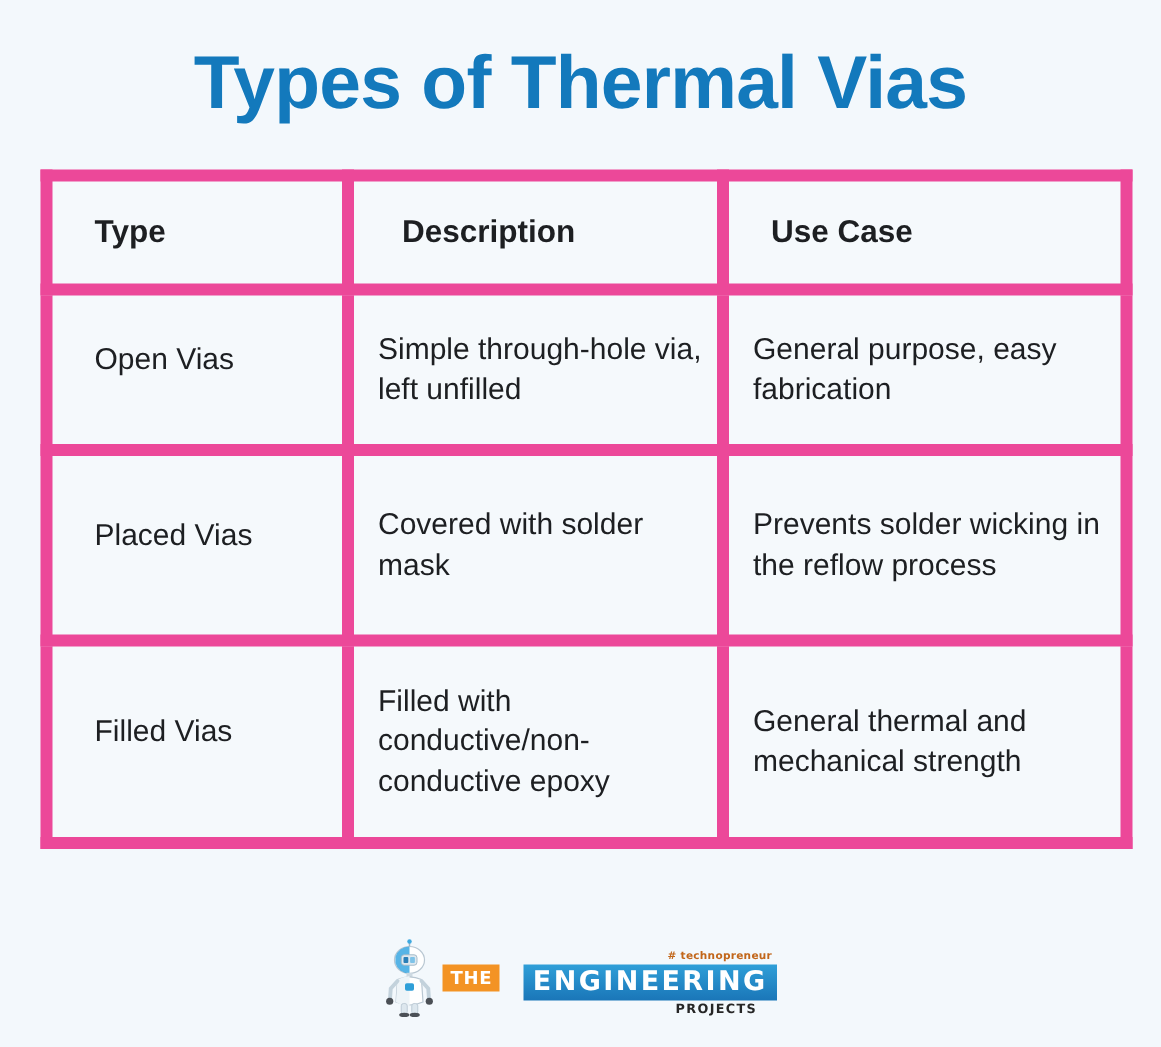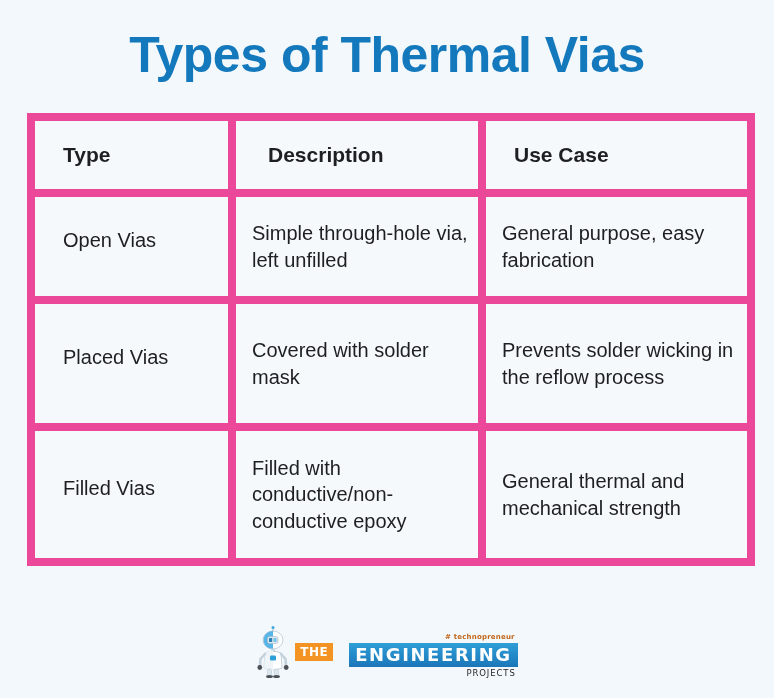--- a/index.html
+++ b/index.html
@@ -143,27 +143,27 @@
     color: #ffffff;
     font-family: "DejaVu Sans", sans-serif;
     font-weight: bold;
     font-size: 18px;
     letter-spacing: 1.6px;
     padding: 3px 6px 3px 6px;
     line-height: 1;
   }
   .badge-projects {
     font-family: "DejaVu Sans", sans-serif;
-    font-weight: normal;
+    font-weight: bold;
     font-size: 8.5px;
     color: #262626;
     letter-spacing: 0.9px;
     line-height: 1;
     margin-top: 2px;
-    margin-right: 2px;
+    margin-right: 13px;
   }
 </style>
 </head>
 <body>
 
 <div class="page">
 
   <h1 class="title">Types of Thermal Vias</h1>
 
   <div class="table-wrap">

